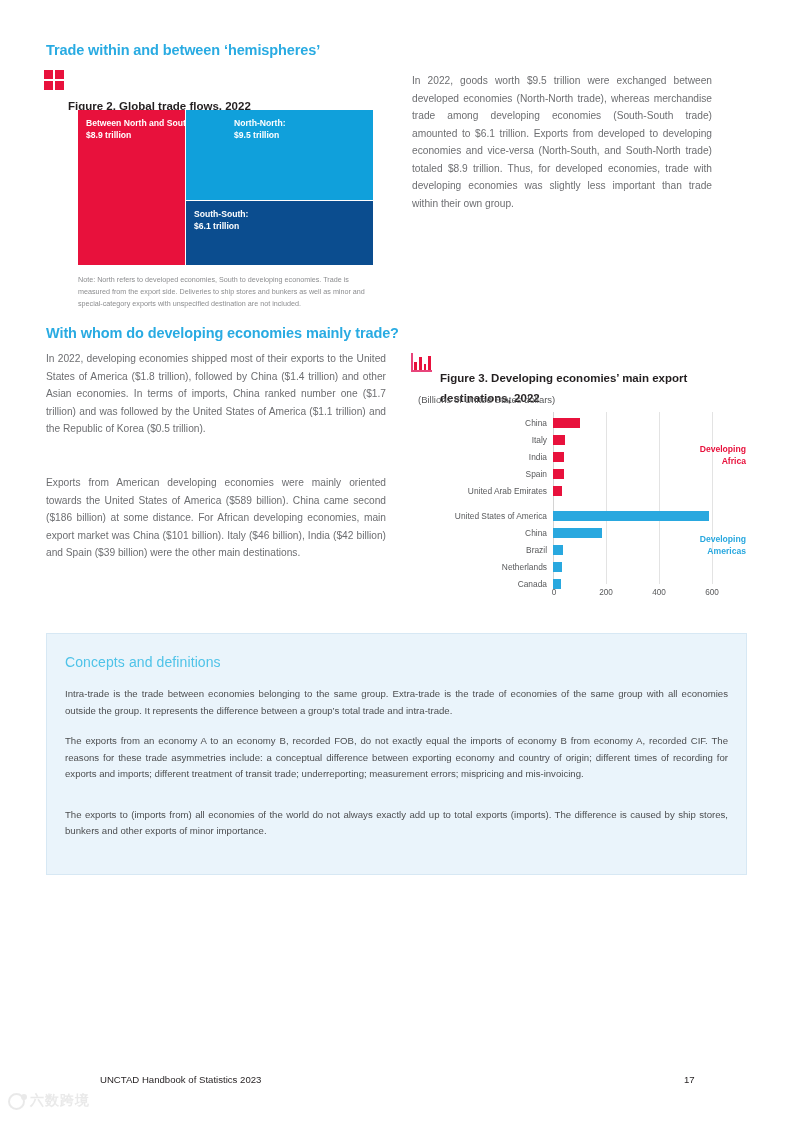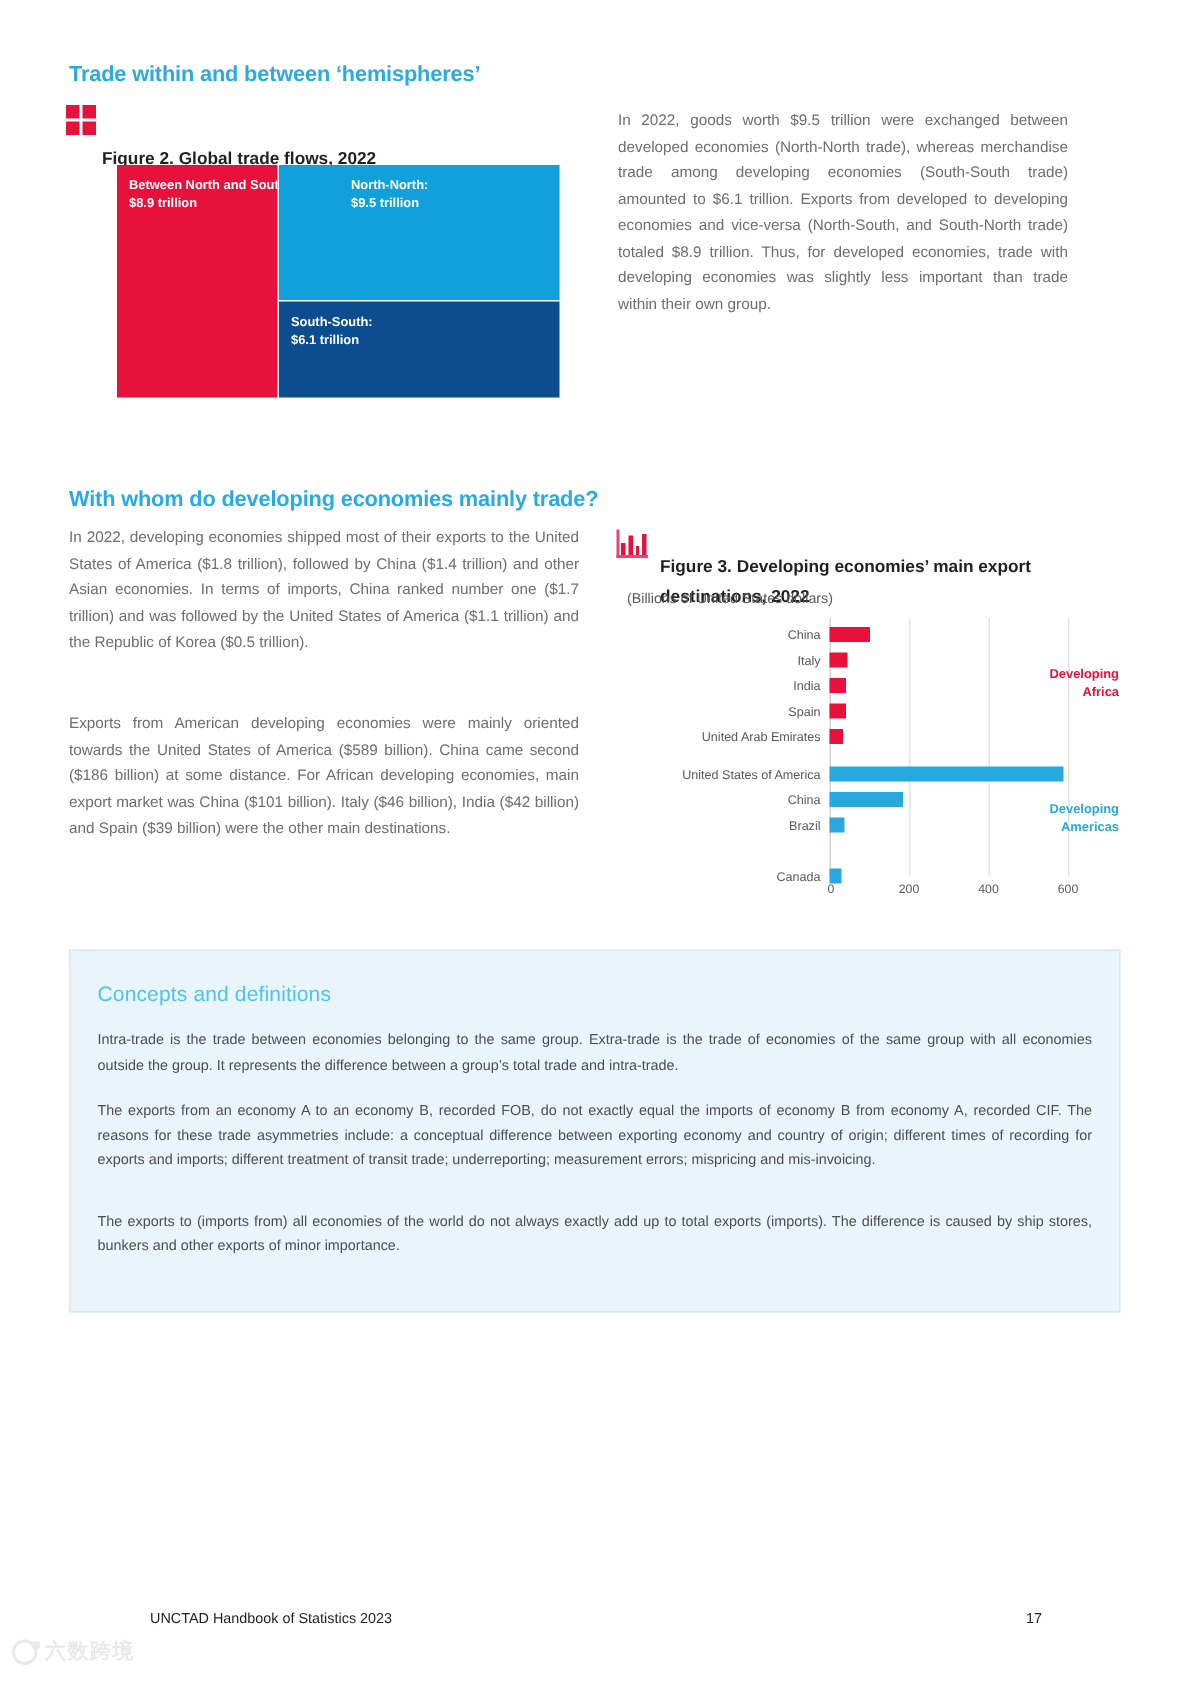--- a/index.html
+++ b/index.html
@@ -303,20 +303,21 @@
     <div class="tm-cell" id="tm-nn">
       <div>North-North:</div>
       <div>$9.5 trillion</div>
     </div>
     <div class="tm-cell" id="tm-ss">
       <div>South-South:</div>
       <div>$6.1 trillion</div>
     </div>
   </div>
 
+  <div class="fig-note">Note: North refers to developed economies, South to developing economies. Trade is measured from the export side. Deliveries to ship stores and bunkers as well as minor and special-category exports with unspecified destination are not included.</div>
 
   <div class="para" id="right-para">In 2022, goods worth $9.5 trillion were exchanged between developed economies (North-North trade), whereas merchandise trade among developing economies (South-South trade) amounted to $6.1 trillion. Exports from developed to developing economies and vice-versa (North-South, and South-North trade) totaled $8.9 trillion. Thus, for developed economies, trade with developing economies was slightly less important than trade within their own group.</div>
 
   <div class="section-heading" id="heading-2">With whom do developing economies mainly trade?</div>
 
   <div class="para" id="left-para-1">In 2022, developing economies shipped most of their exports to the United States of America ($1.8 trillion), followed by China ($1.4 trillion) and other Asian economies. In terms of imports, China ranked number one ($1.7 trillion) and was followed by the United States of America ($1.1 trillion) and the Republic of Korea ($0.5 trillion).</div>
 
   <div class="para" id="left-para-2">Exports from American developing economies were mainly oriented towards the United States of America ($589 billion). China came second ($186 billion) at some distance. For African developing economies, main export market was China ($101 billion). Italy ($46 billion), India ($42 billion) and Spain ($39 billion) were the other main destinations.</div>
 
   <div class="icon-bars">
@@ -379,20 +380,26 @@
       <div class="bc-bar-wrap">
         <div class="bc-bar bar-americas" style="width:49px"></div>
       </div>
     </div>
     <div class="bc-row" style="top:131px">
       <div class="bc-label">Brazil</div>
       <div class="bc-bar-wrap">
         <div class="bc-bar bar-americas" style="width:9.5px"></div>
       </div>
     </div>
+    <div class="bc-row" style="top:148px">
+      <div class="bc-label">Netherlands</div>
+      <div class="bc-bar-wrap">
+        <div class="bc-bar bar-americas" style="width:8.5px"></div>
+      </div>
+    </div>
     <div class="bc-row" style="top:165px">
       <div class="bc-label">Canada</div>
       <div class="bc-bar-wrap">
         <div class="bc-bar bar-americas" style="width:7.5px"></div>
       </div>
     </div>
 
     <div class="bc-tick" style="left:136px">0</div>
     <div class="bc-tick" style="left:188px">200</div>
     <div class="bc-tick" style="left:241px">400</div>

